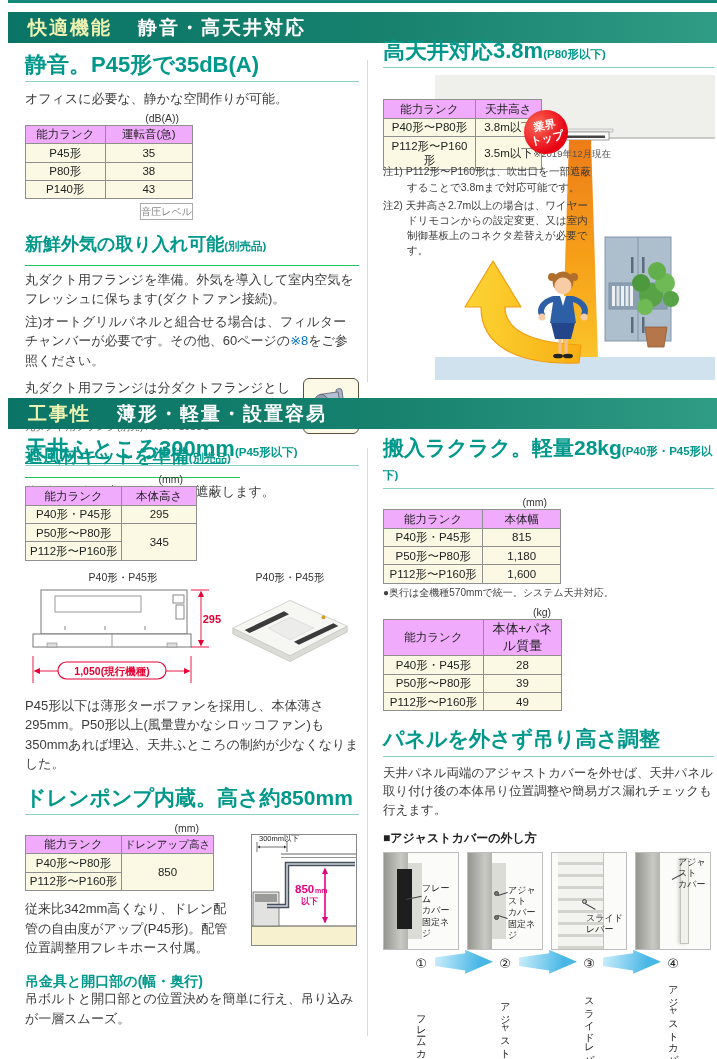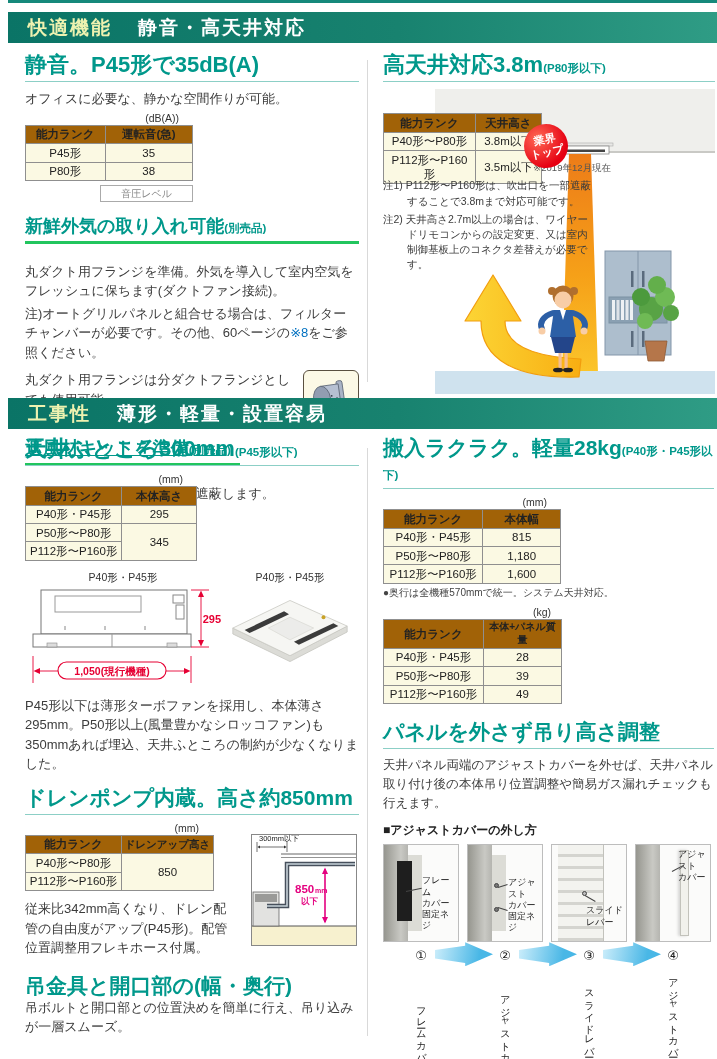--- a/index.html
+++ b/index.html
@@ -7,42 +7,42 @@
 .page{position:relative;width:717px;height:1059px;background:#ffffff;overflow:hidden;
   font-family:"Liberation Sans","DejaVu Sans",sans-serif;color:#3c3c3c;}
 .topstrip{position:absolute;left:8px;right:0;top:0;height:3px;background:#16897b;}
 .band{position:absolute;left:8px;right:0;height:31px;display:flex;align-items:center;
   background:linear-gradient(90deg,#0a7466 0%,#18826f 55%,#2f9c85 100%);padding-left:20px;}
 .band1{top:12px}.band2{top:398px}
 .band-cat{color:#eef2b0;font-size:19px;font-weight:bold;letter-spacing:2px;}
 .band-title{color:#ffffff;font-size:19px;font-weight:bold;margin-left:26px;letter-spacing:2px;}
 .col{position:absolute;}
 .col-lt{left:25px;top:52px;width:334px;}
-.col-rt{left:383px;top:52px;width:332px;}
+.col-rt{left:383px;top:38px;width:332px;}
 .col-lb{left:25px;top:436px;width:334px;}
 .col-rb{left:383px;top:436px;width:331px;}
 .vdiv{position:absolute;width:1px;background:#d9d9d9;}
 .vdiv-top{left:367px;top:60px;height:322px;}
 .vdiv-bot{left:367px;top:448px;height:588px;}
 .h1{font-size:22px;font-weight:bold;color:#00988b;border-bottom:1px solid #8ccfc6;
   padding-bottom:4px;margin-bottom:7px;line-height:1.15;}
 .h1 .sfx,.h2 .sfx{font-size:11.5px;font-weight:bold;color:#00988b;}
-.h2{font-size:18px;font-weight:bold;color:#00988b;border-bottom:3px solid #22c55e;
-  padding-bottom:3px;margin-bottom:18px;line-height:1.2;}
+.h2{font-size:18px;font-weight:bold;color:#00988b;border-bottom:1px solid #22c55e;
+  padding-bottom:9px;margin-bottom:4px;line-height:1.2;}
 .h2.narrow{width:215px;}
 .b{font-size:13px;line-height:1.5;margin-bottom:3px;}
 .small-grey{font-size:10px;color:#666;margin-top:2px;}
 .unit{font-size:10.5px;text-align:right;padding-right:14px;margin-bottom:1px;color:#333;}
 table.spec{border-collapse:collapse;}
 table.spec th,table.spec td{border:1px solid #8f8f8f;font-size:11.5px;text-align:center;
   padding:1.5px 2px;line-height:1.25;color:#222;}
-table.spec th{background:#a16207;font-weight:bold;}
+table.spec th{background:#f0abfc;font-weight:normal;}
 table.spec td{background:#fbf9e3;}
 .tagline{text-align:right;margin-top:2px;}
-.tagbox{display:inline-block;border:1px solid #aaa;color:#888;font-size:10px;padding:0 20px;line-height:1.5;}
+.tagbox{display:inline-block;border:1px solid #aaa;color:#888;font-size:10px;padding:0 0;line-height:1.5;}
 .link{color:#0070c0;}
 .flange-row{display:flex;align-items:flex-start;margin-top:8px;}
 .flange-box{width:56px;height:56px;border:1.5px solid #5a5040;border-radius:6px;
   background:#fcf9e6;flex:0 0 auto;margin-left:4px;display:flex;align-items:center;justify-content:center;}
 .scene{position:relative;height:305px;margin-top:2px;}
 .scene-art{position:absolute;left:0;top:0;}
 .scene-table{position:absolute;left:0;top:24px;}
 .badge{position:absolute;left:141px;top:35px;width:44px;height:44px;border-radius:50%;
   background:radial-gradient(circle at 35% 30%,#ff6a55,#e60012 70%);color:#fff;font-weight:bold;
   font-size:11px;line-height:1.15;display:flex;flex-direction:column;align-items:center;
@@ -106,20 +106,24 @@
               <th>能力ランク</th>
             <th>運転音(急)</th>
             </tr>
         <tr>
               <td>P45形</td>
               <td>35</td>
             </tr>
         <tr>
               <td>P80形</td>
               <td>38</td>
+            </tr>
+        <tr>
+              <td>P140形</td>
+              <td>43</td>
             </tr>
       </tbody>
         </table>
       <div class="tagline"><span class="tagbox">音圧レベル</span></div>
     </div>
 
     <div class="h2" style="margin-top:14px;">
       <span>新鮮外気の取り入れ可能</span><span class="sfx">(別売品)</span>
     </div>
     <p class="b">丸ダクト用フランジを準備。外気を導入して室内空気をフレッシュに保ちます(ダクトファン接続)。</p>
@@ -387,21 +391,21 @@
           <polygon points="71,40 77,40 74,33.5" fill="#e4007f"></polygon>
             <polygon points="71,83 77,83 74,89.5" fill="#e4007f"></polygon>
           <text x="44" y="59" font-size="11.5" font-weight="bold" fill="#e4007f">850</text>
           <text x="64" y="59" font-size="7" font-weight="bold" fill="#e4007f">mm</text>
           <text x="50" y="70" font-size="8.5" font-weight="bold" fill="#e4007f">以下</text>
         </svg>
       </div>
     </div>
 
     <div style="margin-top:12px;">
-      <div style="font-size:21px;font-weight:bold;color:#00988b;line-height:1.2;">
+      <div style="font-size:14px;font-weight:bold;color:#00988b;line-height:1.2;">
         <span>吊金具と開口部の</span><span class="sfx">(幅・奥行)</span>
       </div>
     </div>
     <p class="b">吊ボルトと開口部との位置決めを簡単に行え、吊り込みが一層スムーズ。</p>
 
   </div>
 
   <div class="vdiv vdiv-bot"></div>
 
   <div class="col col-rb">
@@ -439,21 +443,21 @@
     <div style="width:182px;">
       <div class="unit">(kg)</div>
       <table class="spec">
         <colgroup>
             <col style="width:100px">
             <col style="width:78px">
           </colgroup>
         <tbody>
             <tr>
               <th>能力ランク</th>
-              <th style="font-size:10px">本体+パネル質量</th>
+              <th style="font-size:13px">本体+パネル質量</th>
             </tr>
         <tr>
               <td>P40形・P45形</td>
               <td>28</td>
             </tr>
         <tr>
               <td>P50形〜P80形</td>
               <td>39</td>
             </tr>
         <tr>

